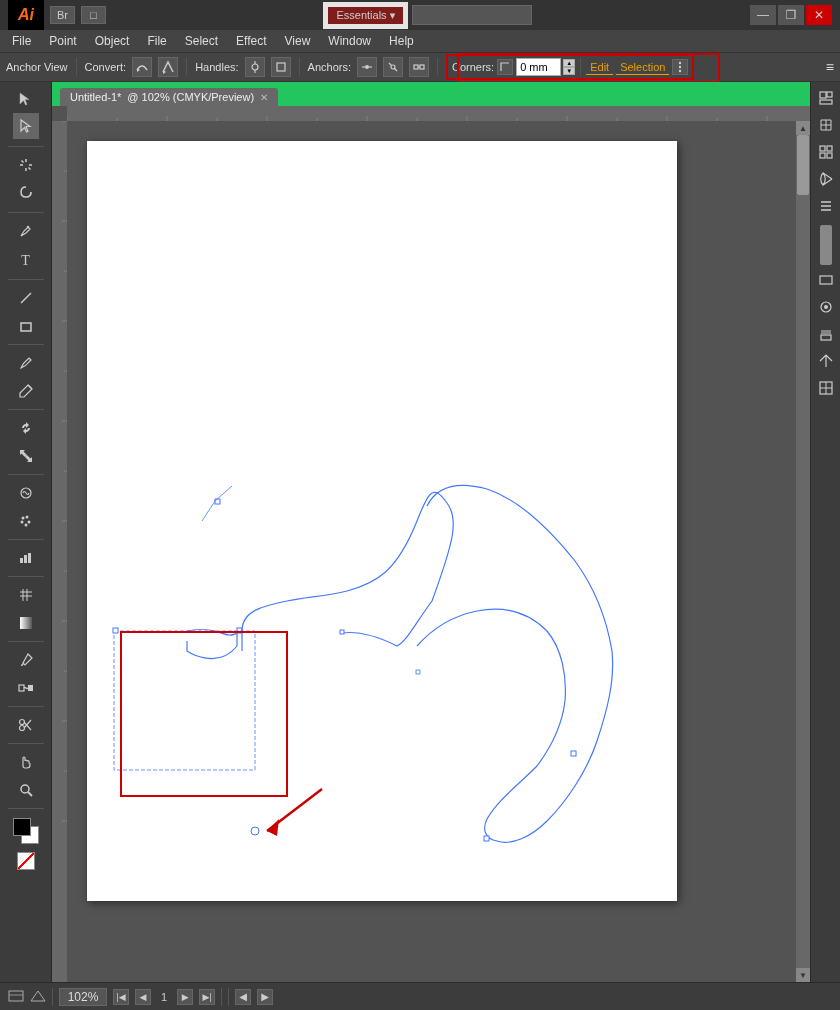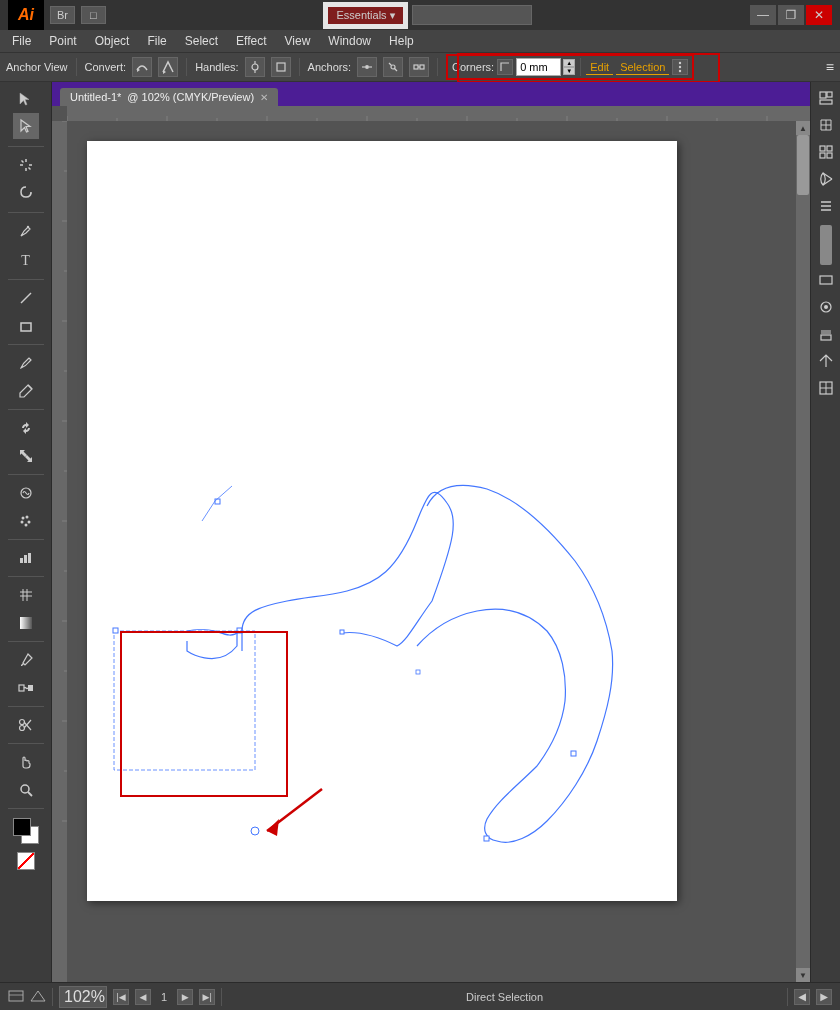--- a/index.html
+++ b/index.html
@@ -153,21 +153,21 @@
     #canvas-area {
       flex: 1;
       background: #535353;
       display: flex;
       flex-direction: column;
       position: relative;
       overflow: hidden;
     }
     #tab-bar {
       height: 24px;
-      background: #4c1d95;
+      background: #22c55e;
       display: flex;
       align-items: flex-end;
       padding-left: 8px;
     }
     .canvas-tab {
       background: #686868;
       color: #eee; font-size: 11px;
       padding: 3px 10px 3px 10px;
       cursor: pointer;
       display: flex; align-items: center; gap: 6px;
@@ -285,21 +285,21 @@
       align-items: center;
       padding: 0 8px;
       gap: 6px;
       border-top: 1px solid #2a2a2a;
       color: #ccc;
       font-size: 11px;
     }
     .status-sep { width: 1px; height: 18px; background: #555; }
     #zoom-display {
       background: #555; border: 1px solid #666;
-      padding: 1px 4px; color: #ddd; font-size: 16px;
+      padding: 1px 4px; color: #ddd; font-size: 12px;
       width: 48px; text-align: center;
     }
     .status-nav-btn {
       width: 16px; height: 16px;
       background: #555; border: 1px solid #666;
       color: #ccc; font-size: 9px; cursor: pointer;
       display: flex; align-items: center; justify-content: center;
     }
     #status-center {
       flex: 1; text-align: center;
@@ -868,17 +868,16 @@
       </svg>
   </div>
   <div class="status-sep"></div>
   <div id="zoom-display">102%</div>
   <div class="status-nav-btn">|◀</div>
   <div class="status-nav-btn">◀</div>
   <div style="padding:0 4px;">1</div>
   <div class="status-nav-btn">▶</div>
   <div class="status-nav-btn">▶|</div>
   <div class="status-sep"></div>
-  <div id="status-center">Direct Selection</div>
   <div class="status-sep"></div>
   <div class="status-arrow-btn">◀</div>
   <div class="status-arrow-btn">▶</div>
 </div>
 
 </body></html>

